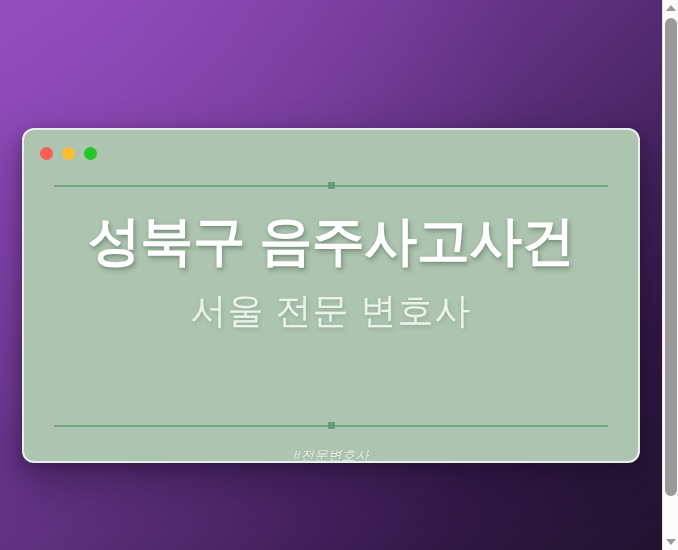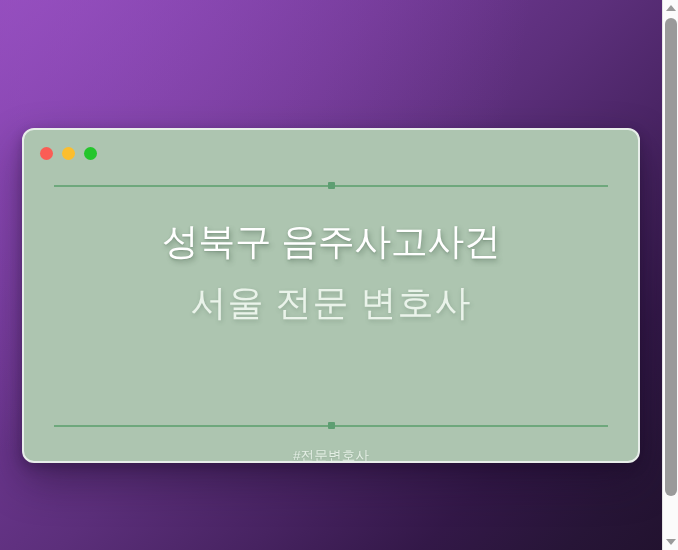--- a/index.html
+++ b/index.html
@@ -111,25 +111,25 @@
     border-radius: 1px;
   }
   #divider-top    { margin-top: 10px; }
   #divider-bottom { margin-top: 0; }
 
   
   #headline {
     width: 100%;
     text-align: center;
     color: #ffffff;
-    font-size: 37px;
+    font-size: 53px;
     line-height: 1.06;
-    font-weight: 400;
+    font-weight: 700;
     letter-spacing: -0.5px;
-    margin-top: 35px;
+    margin-top: 26px;
     text-shadow: 2px 3px 5px rgba(70,95,75,0.42),
                  0 1px 2px rgba(70,95,75,0.30);
     white-space: nowrap;
   }
 
   
   #subheadline {
     width: 100%;
     text-align: center;
     color: #eaf3ea;
@@ -143,20 +143,21 @@
   }
 
   #spacer-above-bottom-rule { flex: 1 1 auto; min-height: 14px; }
 
   
   #hashtag {
     width: 100%;
     text-align: center;
     color: #e4efe5;
     font-size: 13.5px;
+    font-style: italic;
     font-weight: 400;
     letter-spacing: 0.2px;
     margin-top: 20px;
     text-shadow: 0 1px 2px rgba(80,105,85,0.22);
   }
 
   
   #scrollbar {
     position: absolute;
     right: 0;

